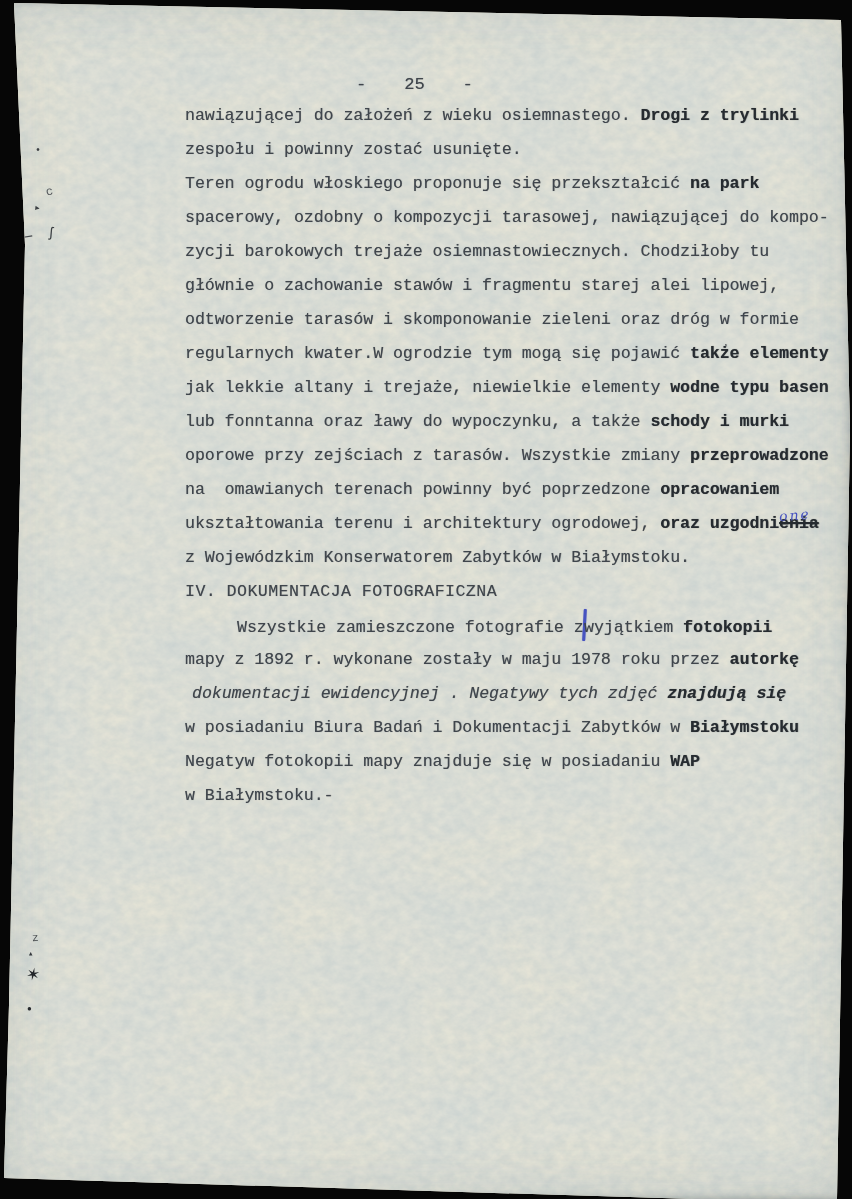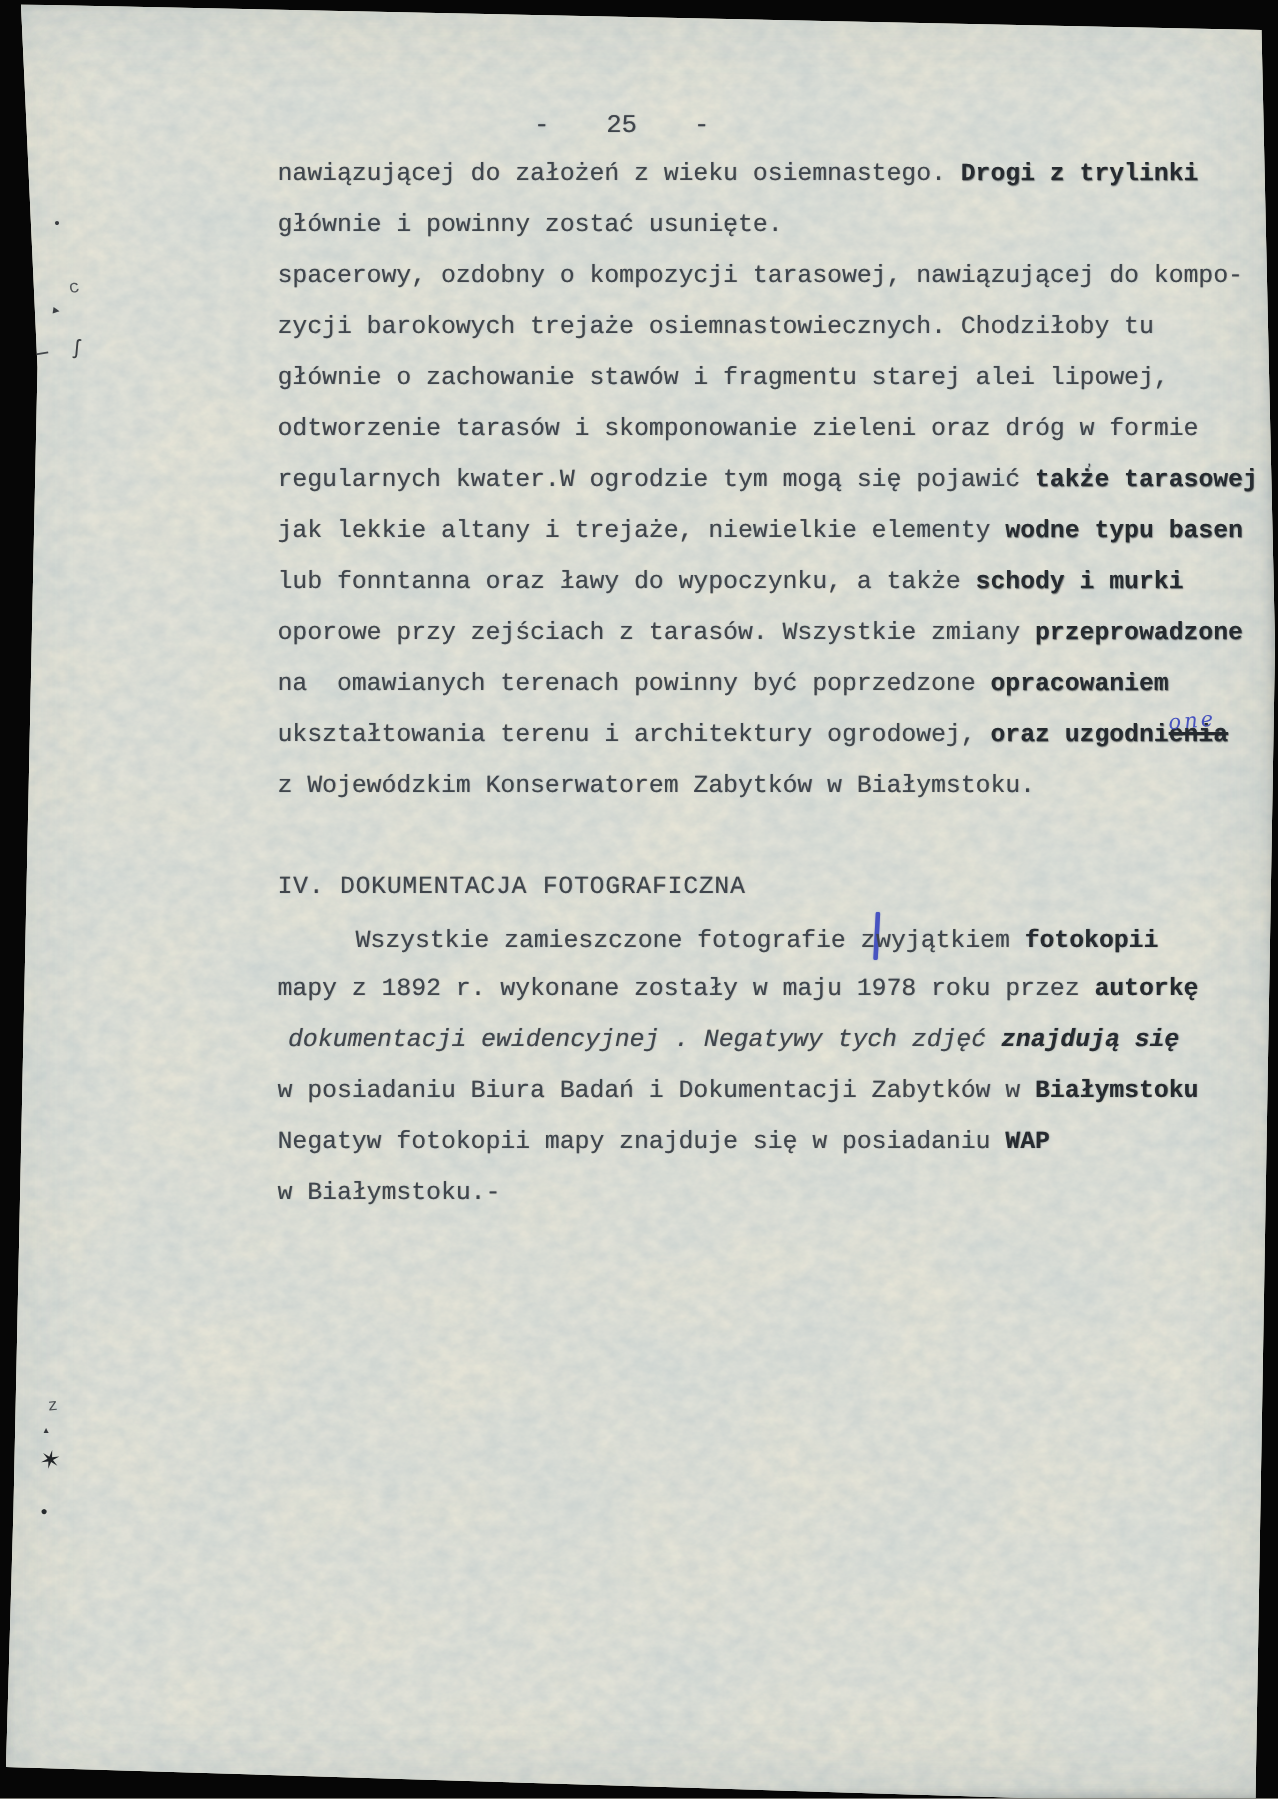--- a/index.html
+++ b/index.html
@@ -23,21 +23,21 @@
     display:flex;gap:38px;
     font-size:17px;color:var(--ink,#3f454c);
     text-shadow:.3px .3px .7px rgba(45,50,56,.55);
   }
   .text-col{
     position:absolute;left:185px;top:99px;width:667px;
     font-size:16.5px;color:var(--ink,#3f454c);
     text-shadow:.3px .3px .7px rgba(45,50,56,.5);
   }
   .line{height:34px;line-height:34px;white-space:pre;}
-  .heading{height:34px;line-height:34px;white-space:pre;margin-top:33px;letter-spacing:.5px;}
+  .heading{height:34px;line-height:34px;white-space:pre;letter-spacing:.5px;}
   .seg{position:relative;}
   .seg.b{font-weight:bold;color:var(--ink-bold,#262b30);text-shadow:.4px .4px .8px rgba(30,35,40,.6);}
   .seg.strike{text-decoration:line-through;text-decoration-thickness:2px;}
   .note{position:absolute;pointer-events:none;white-space:nowrap;}
   .note.hand{
     top:-16px;left:0px;
     font-family:"DejaVu Serif","Liberation Serif",serif;font-style:italic;
     font-size:14px;letter-spacing:2px;color:var(--pen,#4753c0);
     transform:rotate(-5deg);text-shadow:none;font-weight:normal;
   }
@@ -73,26 +73,27 @@
   </svg>
 
   <div class="page-number">
     <span>-</span>
     <span>25</span>
     <span>-</span>
   </div>
 
   <div class="text-col">
       <div class="line"><span class="seg">nawiązującej do założeń z wieku osiemnastego. </span><span class="seg b">Drogi z trylinki</span></div>
-      <div class="line"><span class="seg">głównie i powinny zostać usunięte.</span></div>
+      <div class="line"><span class="seg">zespołu i powinny zostać usunięte.</span></div>
+      <div class="line"><span class="seg">Teren ogrodu włoskiego proponuje się przekształcić </span><span class="seg b">na park</span></div>
       <div class="line"><span class="seg">spacerowy, ozdobny o kompozycji tarasowej, nawiązującej do kompo-</span></div>
       <div class="line"><span class="seg">zycji barokowych trejaże osiemnastowiecznych. Chodziłoby tu</span></div>
       <div class="line"><span class="seg">głównie o zachowanie stawów i fragmentu starej alei lipowej,</span></div>
       <div class="line"><span class="seg">odtworzenie tarasów i skomponowanie zieleni oraz dróg w formie</span></div>
-      <div class="line"><span class="seg">regularnych kwater.W ogrodzie tym mogą się pojawić </span><span class="seg b">tak</span><span class="seg b">ż<span class="note tick">ʼ</span></span><span class="seg b">e tarasowej</span></div>
+      <div class="line"><span class="seg">regularnych kwater.W ogrodzie tym mogą się pojawić </span><span class="seg b">tak</span><span class="seg b">ż<span class="note tick">ʼ</span></span><span class="seg b">e elementy</span></div>
       <div class="line"><span class="seg">jak lekkie altany i trejaże, niewielkie elementy </span><span class="seg b">wodne typu basen</span></div>
       <div class="line"><span class="seg">lub fonntanna oraz ławy do wypoczynku, a także </span><span class="seg b">schody i murki</span></div>
       <div class="line"><span class="seg">oporowe przy zejściach z tarasów. Wszystkie zmiany </span><span class="seg b">przeprowadzone</span></div>
       <div class="line"><span class="seg">na  omawianych terenach powinny być poprzedzone </span><span class="seg b">opracowaniem</span></div>
       <div class="line"><span class="seg">ukształtowania terenu i architektury ogrodowej, </span><span class="seg b">oraz uzgodni</span><span class="seg b strike">enia<span class="note hand">one</span></span></div>
       <div class="line"><span class="seg">z Wojewódzkim Konserwatorem Zabytków w Białymstoku.</span></div>
       <div class="heading">IV. DOKUMENTACJA FOTOGRAFICZNA</div>
       <div class="line" style="padding-left: 52px;"><span class="seg">Wszystkie zamieszczone fotografie z</span><span class="insert-bar"></span><span class="seg">wyjątkiem </span><span class="seg b">fotokopii</span></div>
       <div class="line"><span class="seg">mapy z 1892 r. wykonane zostały w maju 1978 roku przez </span><span class="seg b">autorkę</span></div>
       <div class="line" style="padding-left: 7px; font-style: italic;"><span class="seg">dokumentacji ewidencyjnej . Negatywy tych zdjęć </span><span class="seg b">znajdują się</span></div>

